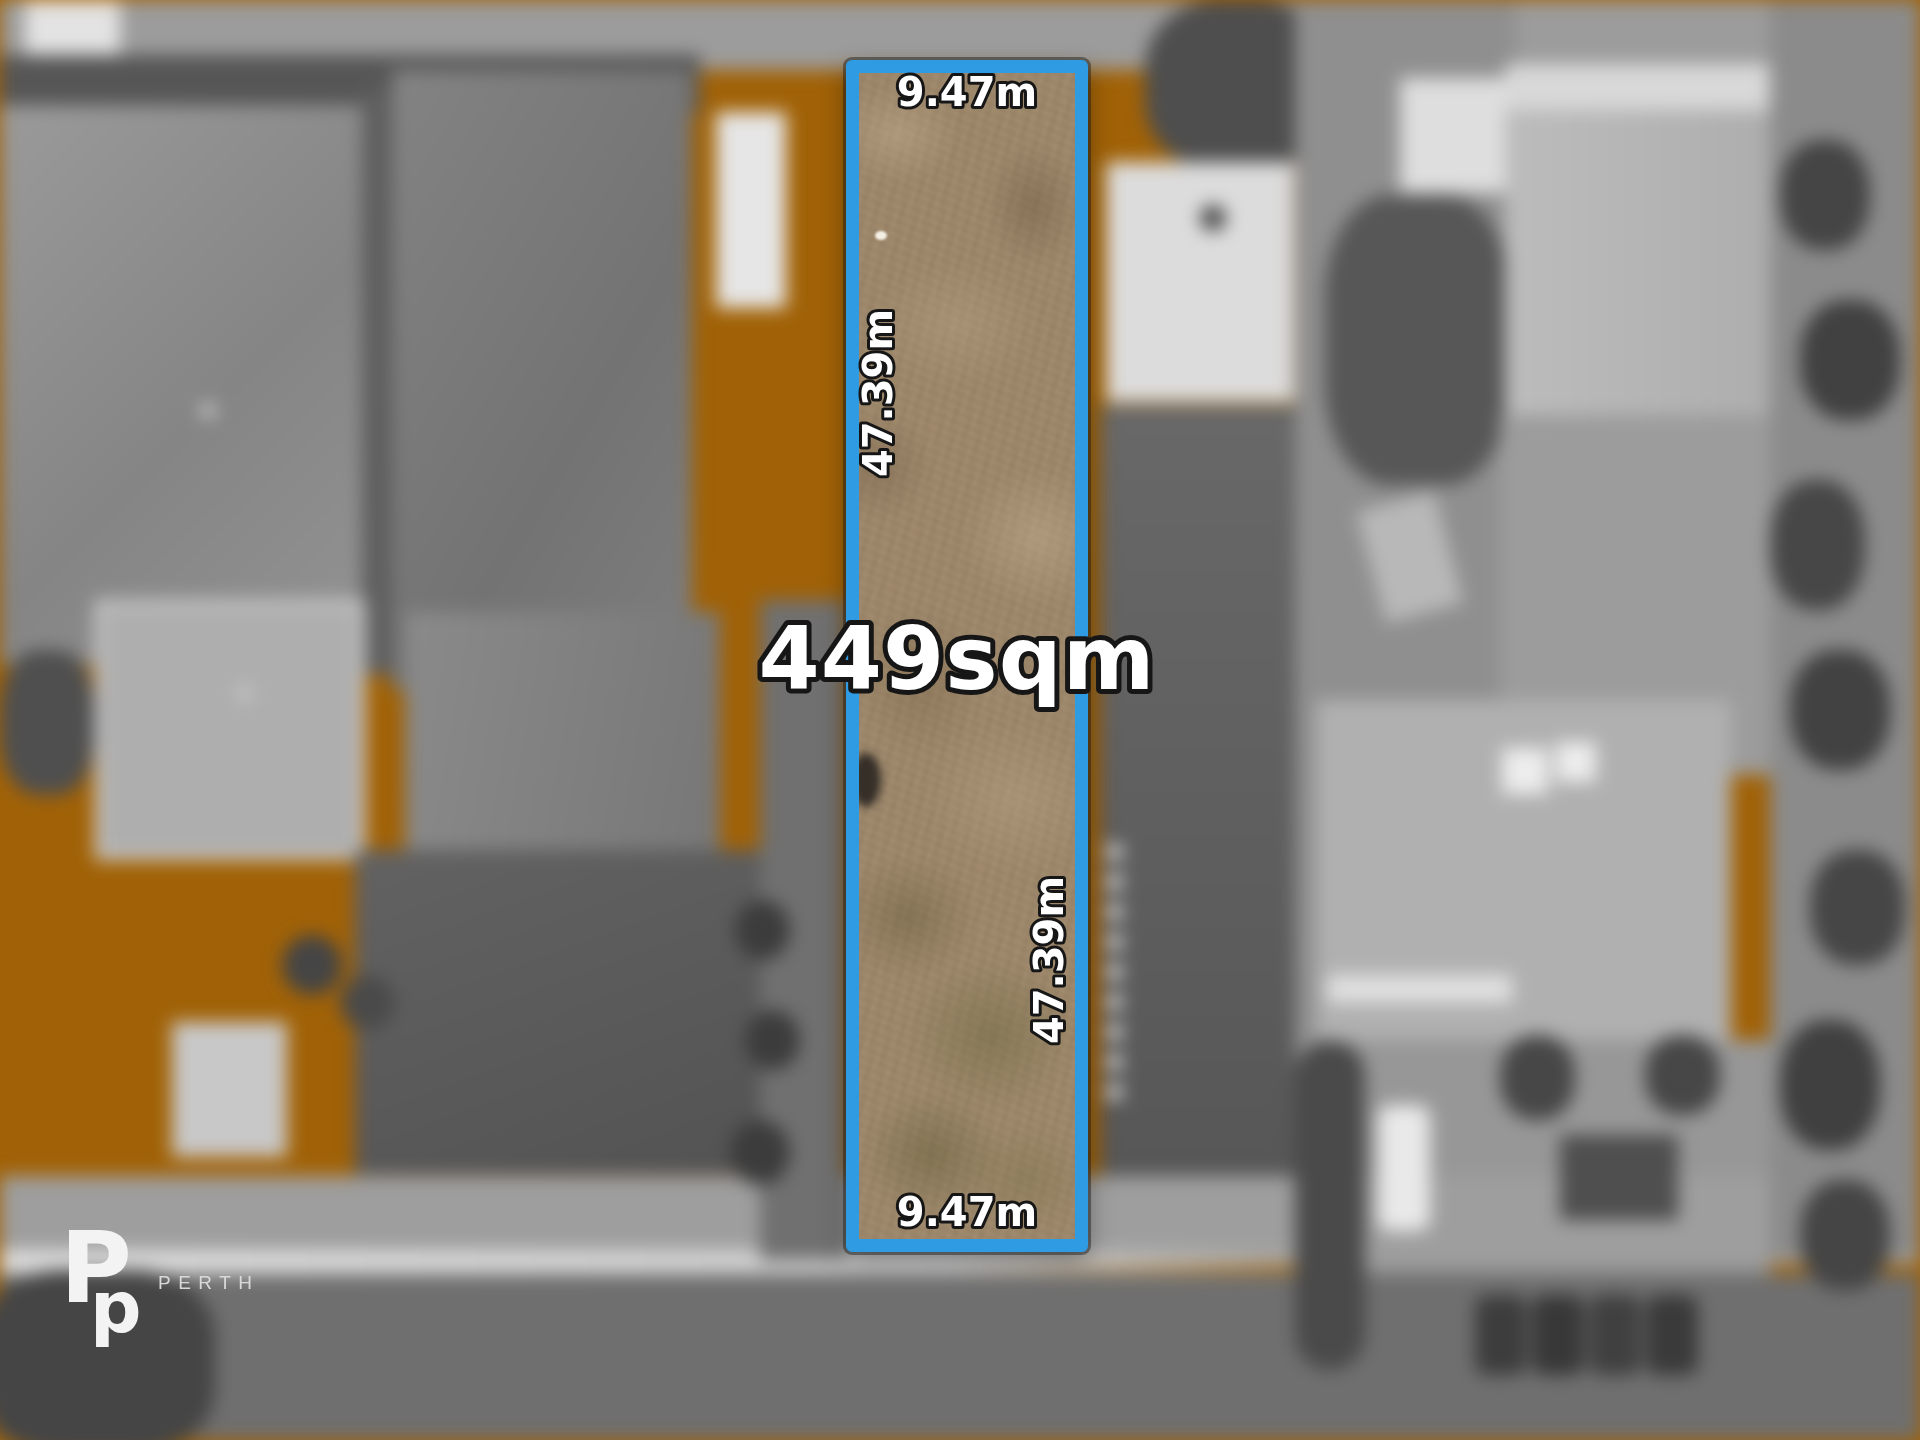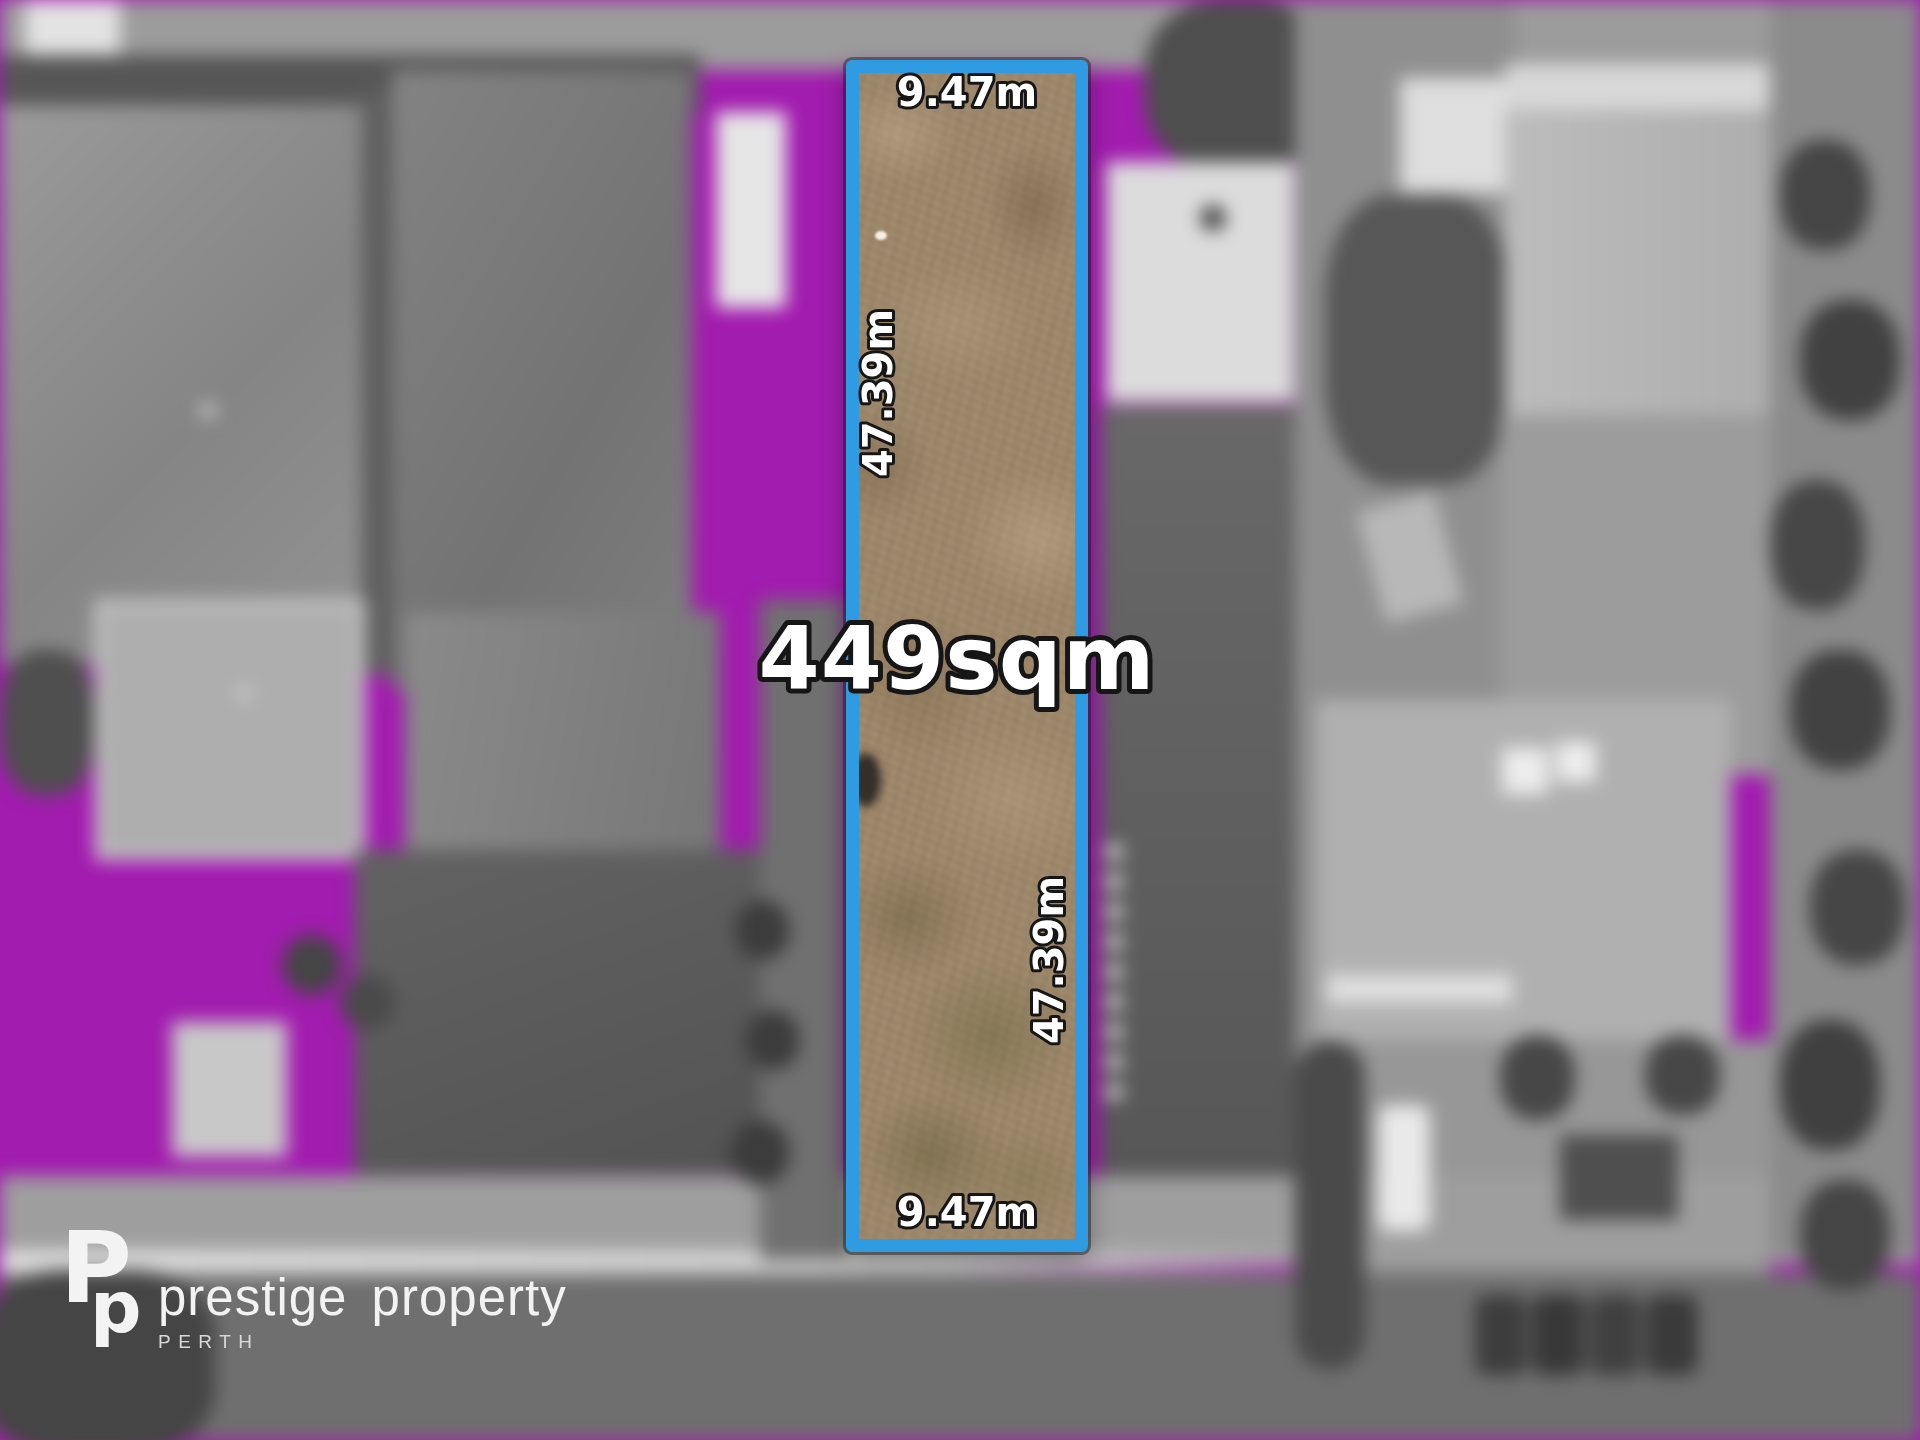--- a/index.html
+++ b/index.html
@@ -1,18 +1,18 @@
 <!DOCTYPE html>
 <html><head>
 <meta charset="utf-8">
 <style>
   html,body{margin:0;padding:0;background:#222;}
   .stage{
     position:relative;width:1920px;height:1440px;overflow:hidden;
-    background:#a21caf;font-family:"DejaVu Sans",sans-serif;
+    background:#a16207;font-family:"DejaVu Sans",sans-serif;
   }
   
   .bg{position:absolute;inset:0;filter:blur(9px);}
   .bg div{position:absolute;}
   
   .lot{
     position:absolute;left:846px;top:60px;width:242px;height:1192px;
     box-sizing:border-box;border:13px solid #2E9BE3;border-radius:6px;
     box-shadow:0 0 0 3px rgba(25,25,25,.45), inset 0 0 0 2px rgba(25,25,25,.3), 0 10px 26px rgba(0,0,0,.35);
     overflow:hidden;background:#a28b6e;
@@ -159,18 +159,17 @@
   <svg class="lbl small" style="left:847px;top:1182px;" width="240" height="60">
     <text x="120" y="44" text-anchor="middle">9.47m</text>
   </svg>
 
   <div class="logo">
     <svg class="mono" width="96" height="126" viewBox="0 0 96 126">
       <text x="0" y="74" font-size="98">P</text>
       <text x="30" y="104" font-size="72">p</text>
     </svg>
     <div class="wordblock">
-      <div class="brand">prestige property</div>
       <div class="perth">PERTH</div>
     </div>
   </div>
 
 </div>
 
 </body></html>

